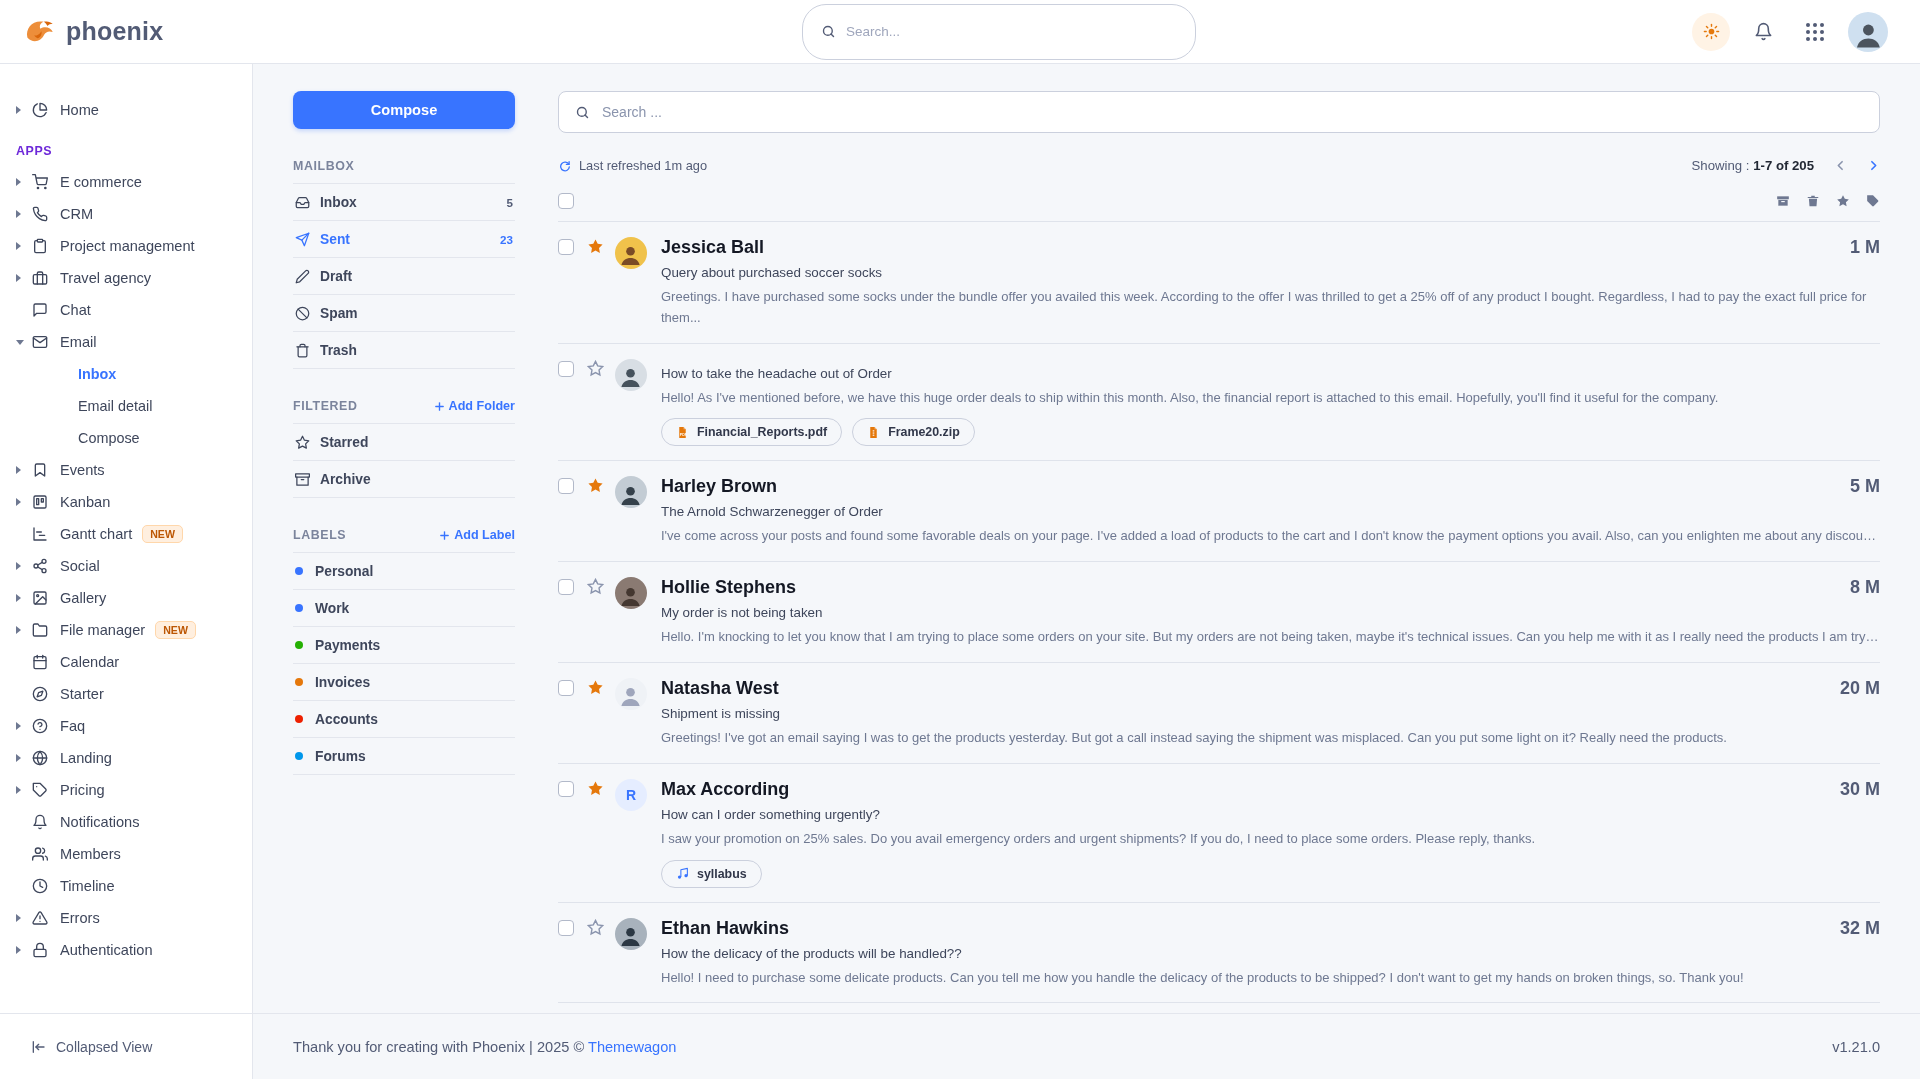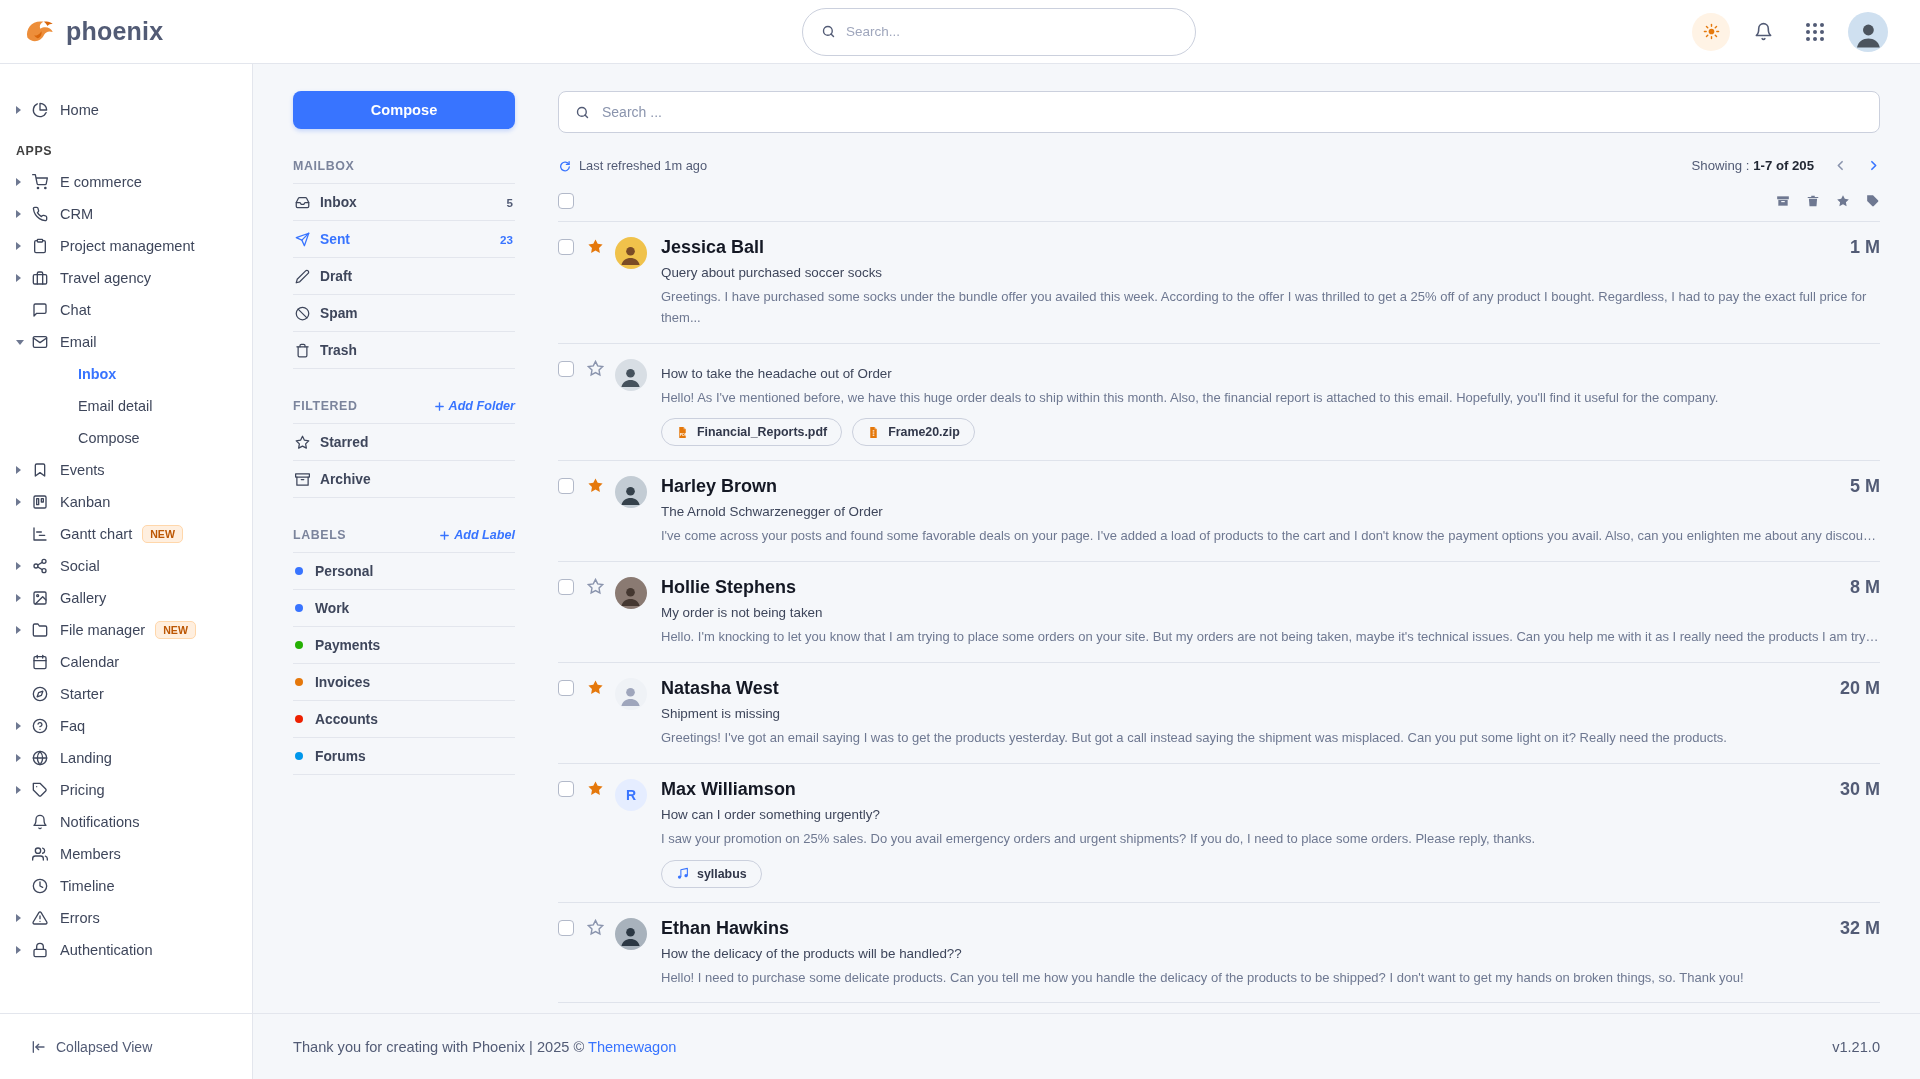--- a/index.html
+++ b/index.html
@@ -6,21 +6,21 @@
   * { margin:0; padding:0; box-sizing:border-box; }
   html,body { width:1920px; height:1079px; overflow:hidden;
     font-family:"Liberation Sans", sans-serif; background:#fff; color:#3e465b; }
 
   
   .topnav { height:63px; display:flex; align-items:center; padding:0 32px 0 24px;
     background:#fff; position:relative; z-index:5; }
   .logo { display:flex; align-items:center; gap:8px; cursor:pointer; }
   .logo-mark { width:34px; height:30px; }
   .logo-text { font-size:25px; font-weight:700; color:#525b75; letter-spacing:.2px; }
-  .nav-search { position:absolute; left:802px; width:394px; height:48px;
+  .nav-search { position:absolute; left:802px; width:394px; height:56px;
     border:1px solid #cbd0dd; border-radius:24px; display:flex; align-items:center;
     gap:10px; padding:0 18px; background:#fff; }
   .nav-search svg { width:15px; height:15px; stroke:#525b75; flex:none; }
   .nav-search input { border:none; outline:none; flex:1; font-size:13.5px;
     font-family:inherit; color:#3e465b; background:transparent; }
   .nav-search input::placeholder { color:#9fa6bc; }
   .nav-right { margin-left:auto; display:flex; align-items:center; gap:14px; }
   .icon-btn { width:38px; height:38px; border-radius:50%; border:none; background:transparent;
     display:flex; align-items:center; justify-content:center; cursor:pointer; }
   .icon-btn.theme { background:#fff3e5; }
@@ -44,38 +44,38 @@
   .caret-r { width:0; height:0; border-top:4px solid transparent; border-bottom:4px solid transparent;
     border-left:5px solid #6e7891; }
   .caret-d { width:0; height:0; border-left:4px solid transparent; border-right:4px solid transparent;
     border-top:5px solid #6e7891; }
   .snav-ico { width:20px; height:20px; flex:none; margin-right:10px; display:flex;
     align-items:center; justify-content:center; }
   .snav-ico svg { width:16px; height:16px; stroke:#3e465b; }
   .snav-label { font-size:14.6px; font-weight:500; color:#3e465b; white-space:nowrap; }
   .snav-badge { margin-left:10px; font-size:10.6px; font-weight:700; color:#bc5603;
     background:#ffefdf; border:1px solid #ffd7ab; border-radius:5px; padding:2px 7px; }
-  .snav-section { font-size:12.4px; font-weight:700; letter-spacing:.6px; color:#404040;
+  .snav-section { font-size:12.4px; font-weight:700; letter-spacing:.6px; color:#6d28d9;
     padding:18px 16px 8px 16px; }
   .snav-child { display:flex; align-items:center; height:32px; padding-left:78px; cursor:pointer; }
   .snav-child .snav-label { font-size:14.4px; }
   .snav-child.active .snav-label { color:#3874ff; font-weight:600; }
 
   
   .main { flex:1; background:#f5f7fa; padding:27px 40px 0 40px; display:flex; gap:43px;
     border-top:1px solid #e3e6ed; overflow:hidden; }
   .mail-left { width:222px; flex:none; }
   .compose-btn { width:100%; height:38px; background:#3874ff; color:#fff; border:none;
     border-radius:8px; font-size:14.6px; font-weight:600; font-family:inherit; cursor:pointer;
     box-shadow:0 2px 4px rgba(56,116,255,.25); }
   .rail-header { display:flex; align-items:center; justify-content:space-between;
     margin:30px 0 10px 0; }
   .rail-title { font-size:12.4px; font-weight:700; letter-spacing:.6px; color:#7b849c; }
   .add-link { display:flex; align-items:center; gap:4px; font-size:12.6px; font-weight:700;
-    color:#3874ff; cursor:pointer; background:none; border:none; font-family:inherit;font-style:italic; }
+    color:#3874ff; cursor:pointer; background:none; border:none; font-family:inherit; }
   .add-link svg { width:11px; height:11px; stroke:#3874ff; }
   .rail-list { border-top:1px solid #e3e6ed; }
   .rail-item { display:flex; align-items:center; height:37px; border-bottom:1px solid #e3e6ed;
     cursor:pointer; gap:10px; padding:0 2px; }
   .rail-item svg { width:15px; height:15px; stroke:#3e465b; flex:none; }
   .rail-item .rail-label { font-size:13.8px; font-weight:600; color:#3e465b; flex:1; }
   .rail-item .rail-count { font-size:11.6px; font-weight:600; color:#525b75; }
   .rail-item.active svg { stroke:#3874ff; }
   .rail-item.active .rail-label, .rail-item.active .rail-count { color:#3874ff; }
   .label-dot { width:8px; height:8px; border-radius:50%; flex:none; margin-right:2px; }
@@ -795,21 +795,21 @@
             </div>
           </div>
           <div class="email-row">
             <span class="checkbox"></span>
             <button class="star-cell star-on"><svg viewBox="0 0 24 24">
                 <polygon points="12 2 15.09 8.26 22 9.27 17 14.14 18.18 21.02 12 17.77 5.82 21.02 7 14.14 2 9.27 8.91 8.26 12 2"></polygon>
               </svg></button>
             <div class="avatar row-avatar letter" style="background:#e5edff;color:#3874ff">R</div>
             <div class="row-body">
               <div class="row-top">
-                <span class="sender">Max Williamson</span>
+                <span class="sender">Max According</span>
                 <span class="time">30 M</span>
               </div>
               <div class="subject">How can I order something urgently?</div>
               <div class="snippet">I saw your promotion on 25% sales. Do you avail emergency orders and urgent shipments? If you do, I need to place some orders. Please reply, thanks.</div>
               <div class="chips">
                 <button class="chip">
                   <svg viewBox="0 0 24 24">
                     <path d="M9 18.5V5l12-2.5V16" fill="none" stroke="#3874ff" stroke-width="2" stroke-linejoin="round"></path>
                     <circle cx="6.5" cy="18.5" r="3" fill="#3874ff"></circle>
                     <circle cx="18.5" cy="16" r="3" fill="#3874ff"></circle>

